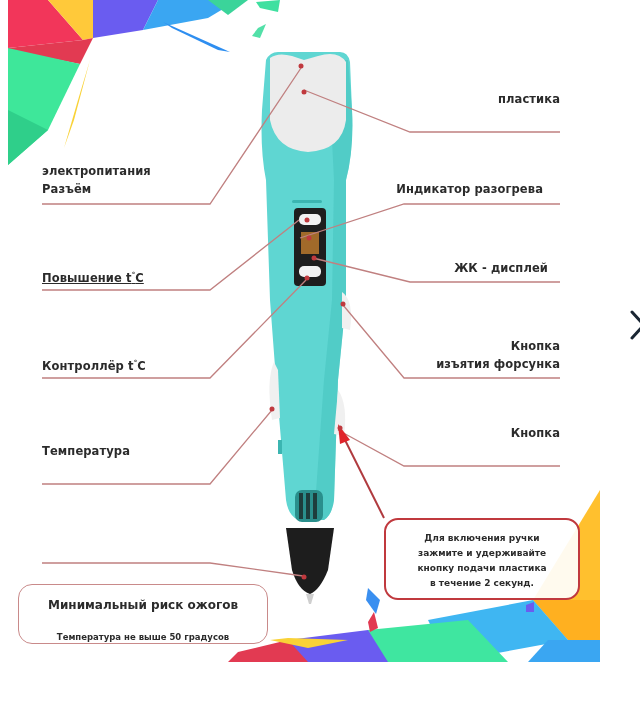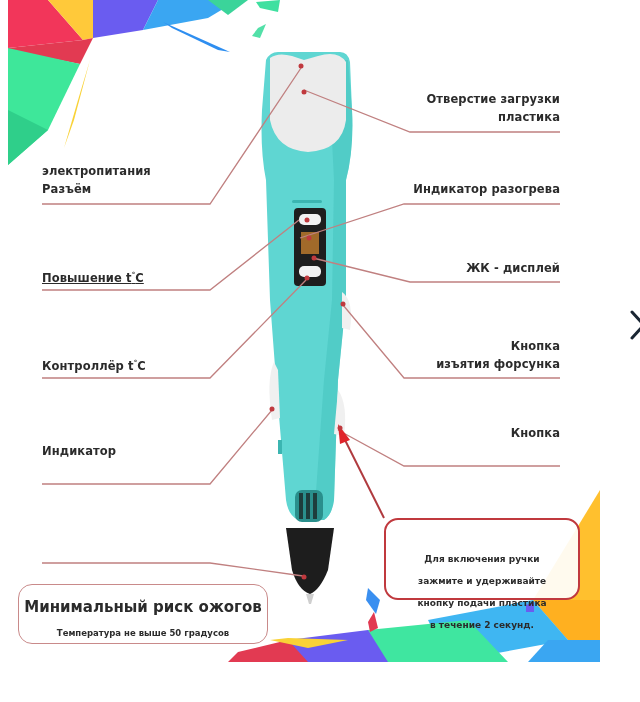--- a/index.html
+++ b/index.html
@@ -6,24 +6,24 @@
     body { width: 640px; height: 702px; position: relative; overflow: hidden;
            font-family: "DejaVu Sans", "Liberation Sans", sans-serif; }
     .viewer { position: absolute; left: 0; top: 0; width: 640px; height: 702px; background: #ffffff; }
     .product-image { position: absolute; left: 8px; top: 0; width: 592px; height: 664px; overflow: hidden; background: #ffffff; }
     .product-image svg.bg { position: absolute; left: 0; top: 0; }
     .label { position: absolute; color: #2b2b2b; font-weight: bold; font-size: 11.5px; line-height: 18px; letter-spacing: 0.1px; white-space: nowrap; }
     .label.right { text-align: right; }
     .label sup { font-size: 7px; vertical-align: 5px; }
     .callout { position: absolute; border: 2px solid #b24a4a; border-radius: 14px; background: rgba(255,255,255,0.92); text-align: center; color: #2b2b2b; }
     .callout-burn { left: 10px; top: 584px; width: 248px; height: 58px; border-color: #c98a8a; border-width: 1.5px; }
-    .callout-burn .title { font-weight: bold; font-size: 15px; margin-top: 13px; }
-    .callout-burn .sub { font-weight: bold; font-size: 8.5px; margin-top: 12px; }
+    .callout-burn .title { font-weight: bold; font-size: 12px; margin-top: 13px; }
+    .callout-burn .sub { font-weight: bold; font-size: 8.5px; margin-top: 20px; }
     .callout-power { left: 376px; top: 518px; width: 192px; height: 78px; border-color: #c0393e; }
-    .callout-power .text { font-weight: bold; font-size: 9px; line-height: 22px; margin-top: 28px; white-space: pre-line; }
+    .callout-power .text { font-weight: bold; font-size: 9px; line-height: 15px; margin-top: 11px; white-space: pre-line; }
     .next-arrow { position: absolute; left: 626px; top: 300px; width: 14px; height: 50px; cursor: pointer; }
   </style>
 </head>
 <body>
 
 <div class="viewer">
   <div class="product-image">
     <svg class="bg" width="592" height="664" viewBox="0 0 592 664">
 
       <g>
@@ -120,31 +120,30 @@
       <div>электропитания</div>
       <div>Разъём</div>
     </div>
     <div class="label" style="left:34px; top:266px;text-decoration:underline;">
       <span>Повышение t</span><sup>°</sup><span>C</span>
     </div>
     <div class="label" style="left:34px; top:354px;">
       <span>Контроллёр t</span><sup>°</sup><span>C</span>
     </div>
     <div class="label" style="left:34px; top:442px;">
-      <div>Индикатор</div>
+      <div>Температура</div>
     </div>
 
     <div class="label right" style="right:40px; top:90px;">
-      <div>Отверстие загрузки</div>
       <div>пластика</div>
     </div>
-    <div class="label right" style="right:40px; top:180px;">
+    <div class="label right" style="right:57px; top:180px;">
       <span>Индикатор разогрева</span>
     </div>
-    <div class="label right" style="right:40px; top:259px;">
+    <div class="label right" style="right:52px; top:259px;">
       <span>ЖК - дисплей</span>
     </div>
     <div class="label right" style="right:40px; top:337px;">
       <div>Кнопка</div>
       <div>изъятия форсунка</div>
     </div>
     <div class="label right" style="right:40px; top:424px;">
       <div>Кнопка</div>
     </div>
 

